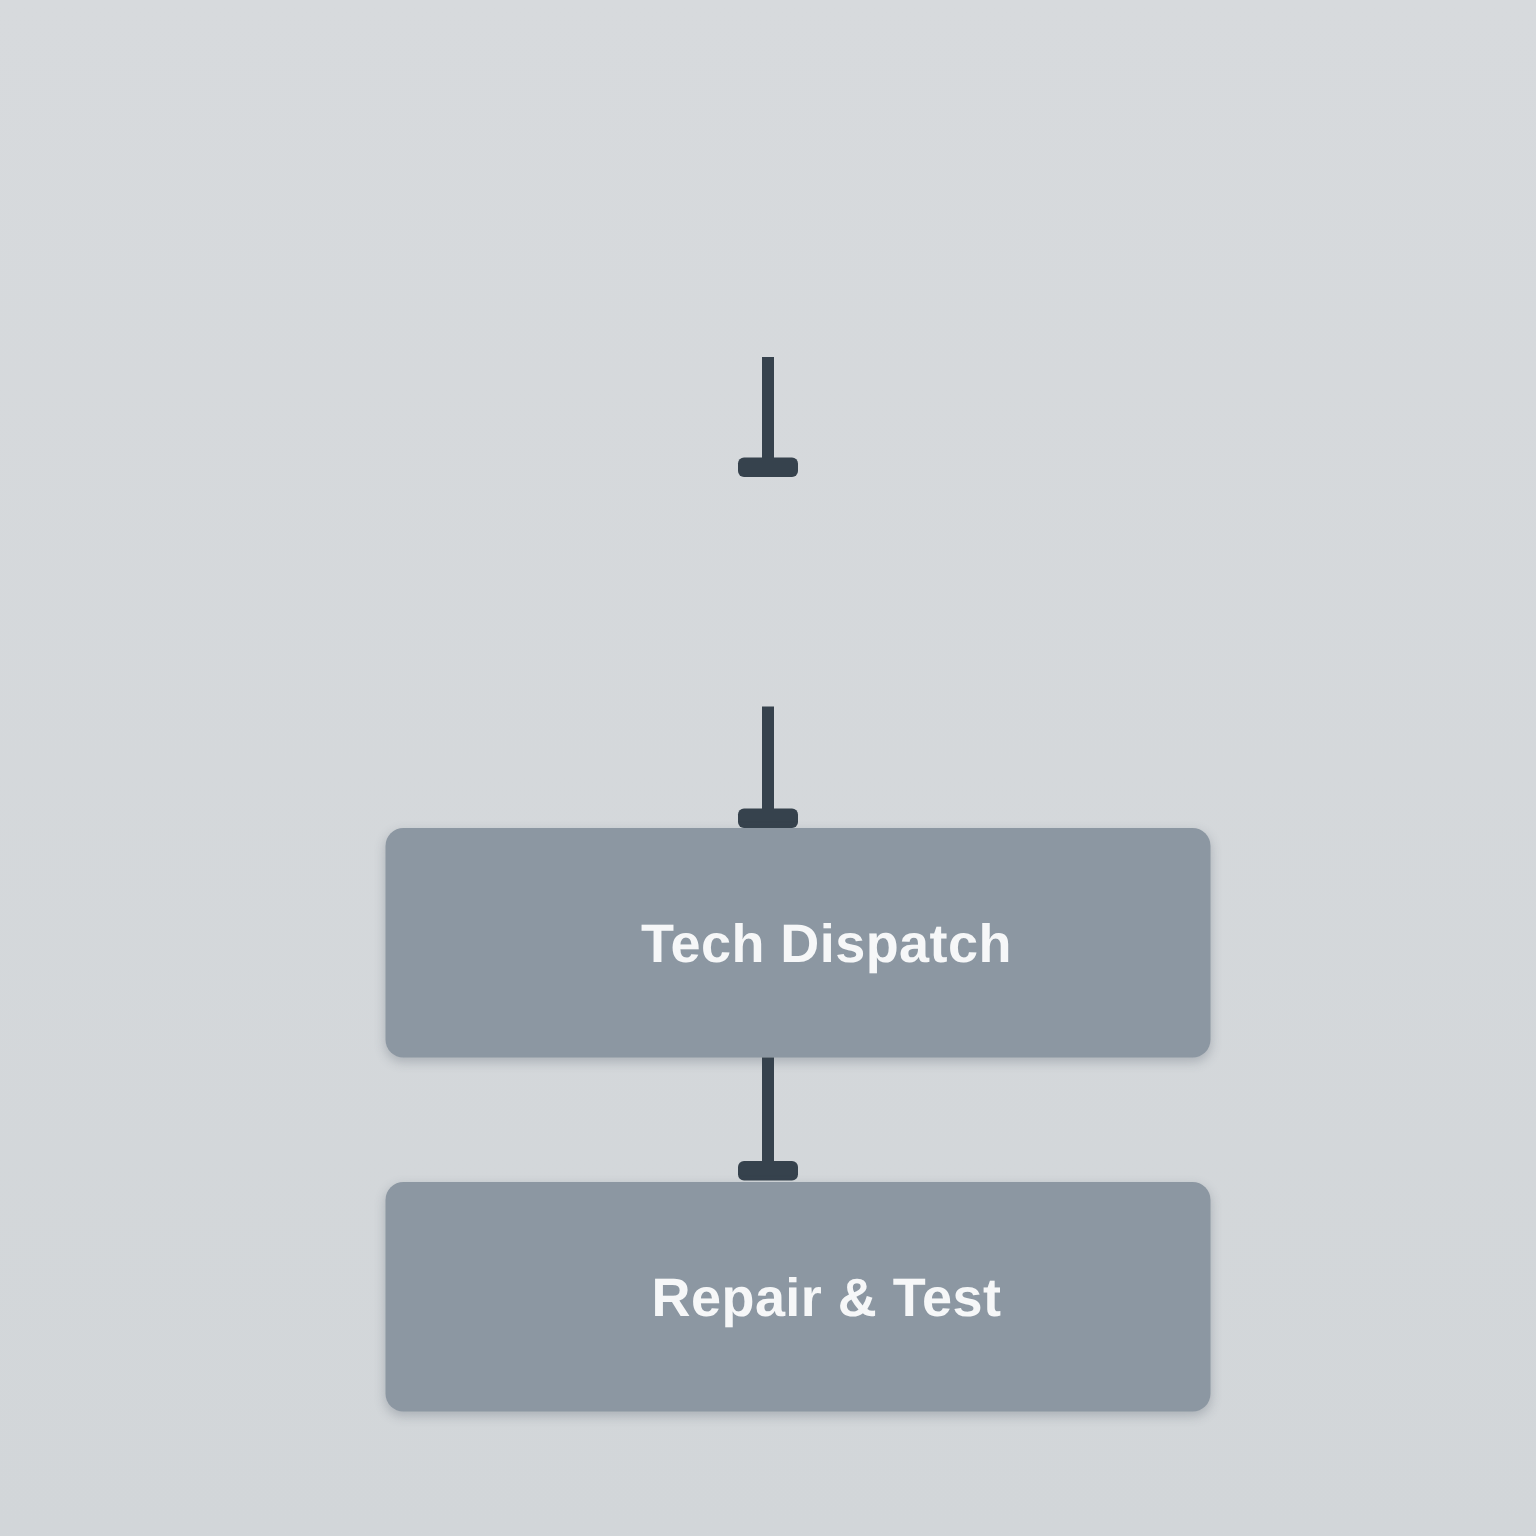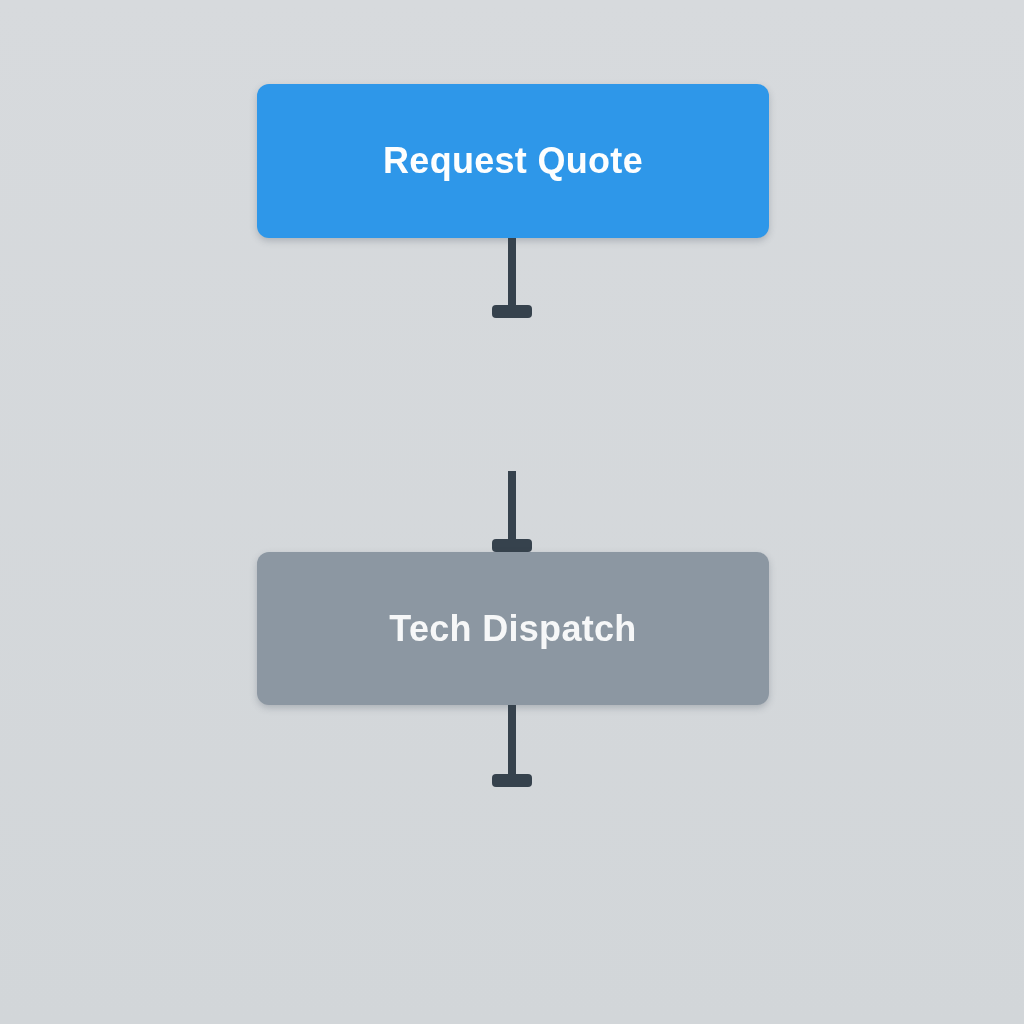--- a/index.html
+++ b/index.html
@@ -23,21 +23,21 @@
     left: 257px;
     width: 512px;
     border-radius: 12px;
     display: flex;
     align-items: center;
     justify-content: center;
     box-shadow: 0 3px 7px rgba(70, 80, 92, 0.28);
     cursor: default;
   }
   .node[data-state="active"]  { background: var(--active-fill); }
-  .node[data-state="pending"] { background: var(--pending-fill); }
+  .node[data-state="pending"] { background: var(--pending-fill); padding-left: 38px; }
   .node .label {
     color: var(--step-text);
     font-size: 36px;
     font-weight: 600;
     letter-spacing: 0.3px;
     line-height: 1;
     text-align: center;
   }
   .node[data-state="pending"] .label { opacity: 0.94; }
   .connector { position: absolute; left: 0; top: 0; width: 0; height: 0; }
@@ -66,23 +66,20 @@
   #conn-1 .stem { top: 471px; height: 73px; }
   #conn-1 .cap  { top: 539px; }
   #conn-2 .stem { top: 705px; height: 73px; }
   #conn-2 .cap  { top: 774px; }
 </style>
 </head>
 <body>
 
 <div class="canvas">
 
-  <div class="node" id="node-0" data-state="active">
-    <span class="label">Request Quote</span>
-  </div>
 
   <div class="connector" id="conn-0">
     <div class="stem"></div>
     <div class="cap"></div>
   </div>
 
 
   <div class="connector" id="conn-1">
     <div class="stem"></div>
     <div class="cap"></div>
@@ -90,14 +87,17 @@
 
   <div class="node" id="node-2" data-state="pending">
     <span class="label">Tech Dispatch</span>
   </div>
 
   <div class="connector" id="conn-2">
     <div class="stem"></div>
     <div class="cap"></div>
   </div>
 
+  <div class="node" id="node-3" data-state="pending">
+    <span class="label">Repair &amp; Test</span>
+  </div>
 
 </div>
 
 </body></html>

